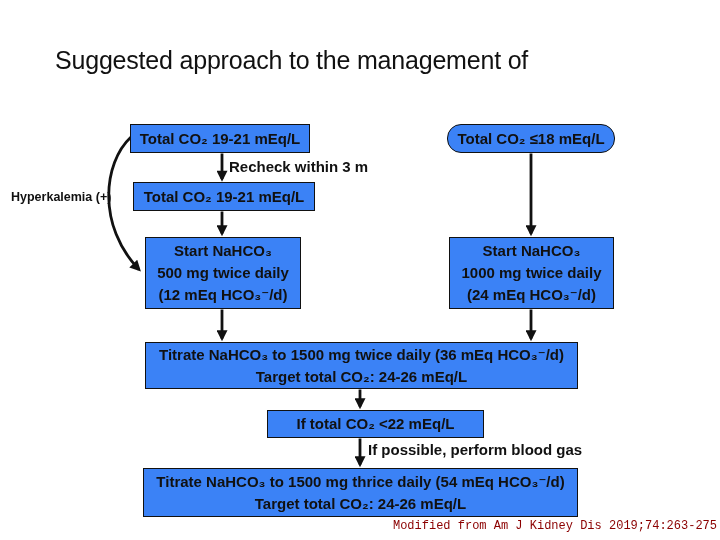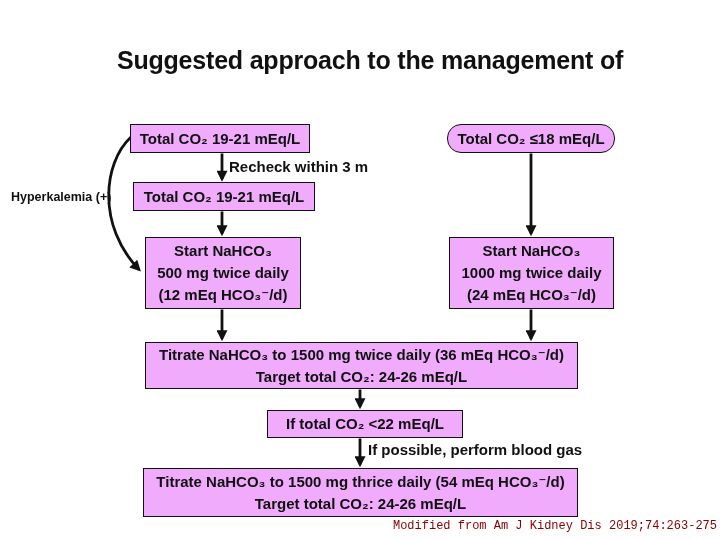--- a/index.html
+++ b/index.html
@@ -2,25 +2,25 @@
 <html><head>
 <meta charset="utf-8">
 <style>
   html,body{margin:0;padding:0;background:#fff;}
   body{width:720px;height:540px;overflow:hidden;
        font-family:"Liberation Sans","DejaVu Sans",sans-serif;
        --accent-red:#8B0000; --ink:#111111;}
   #slide{position:relative;width:720px;height:540px;background:#ffffff;}
 
   .title{position:absolute;left:55px;top:44px;width:630px;
-         font-size:25px;font-weight:bold;line-height:33px;letter-spacing:-0.2px;text-align:center;}
+         font-size:25px;font-weight:normal;line-height:33px;letter-spacing:-0.2px;}
   .title .t1{color:var(--ink,#111);}
   .title .t2{color:var(--accent-red,#8B0000);}
 
-  .box{position:absolute;border:1.6px solid var(--ink,#111);background:#f0abfc;
+  .box{position:absolute;border:1.6px solid var(--ink,#111);background:#3b82f6;
        display:flex;flex-direction:column;align-items:center;justify-content:center;
        text-align:center;font-weight:bold;font-size:15px;color:var(--ink,#111);
        line-height:22px;box-sizing:border-box;}
 
   .lbl{position:absolute;font-weight:bold;color:var(--ink,#111);white-space:nowrap;}
 
   .footer{position:absolute;right:3px;top:519px;font-size:12px;
           color:var(--accent-red,#8B0000);white-space:nowrap;font-family:Liberation Mono, monospace;}
 
   svg.arrows{position:absolute;left:0;top:0;width:720px;height:540px;pointer-events:none;}
@@ -78,21 +78,21 @@
     <div>Start NaHCO₃</div>
     <div>1000 mg twice daily</div>
     <div>(24 mEq HCO₃⁻/d)</div>
   </div>
 
   <div class="box" style="left:145px;top:342px;width:433px;height:47px;">
     <div>Titrate NaHCO₃ to 1500 mg twice daily (36 mEq HCO₃⁻/d)</div>
     <div>Target total CO₂: 24-26 mEq/L</div>
   </div>
 
-  <div class="box" style="left:267px;top:410px;width:196px;height:28px;">
+  <div class="box" style="left:267px;top:410px;width:217px;height:28px;">
     <div>If total CO₂ &lt;22 mEq/L</div>
   </div>
 
   <div class="lbl" style="left:368px;top:441px;font-size:15px;">If possible, perform blood gas</div>
 
   <div class="box" style="left:143px;top:468px;width:435px;height:49px;">
     <div>Titrate NaHCO₃ to 1500 mg thrice daily (54 mEq HCO₃⁻/d)</div>
     <div>Target total CO₂: 24-26 mEq/L</div>
   </div>
 

